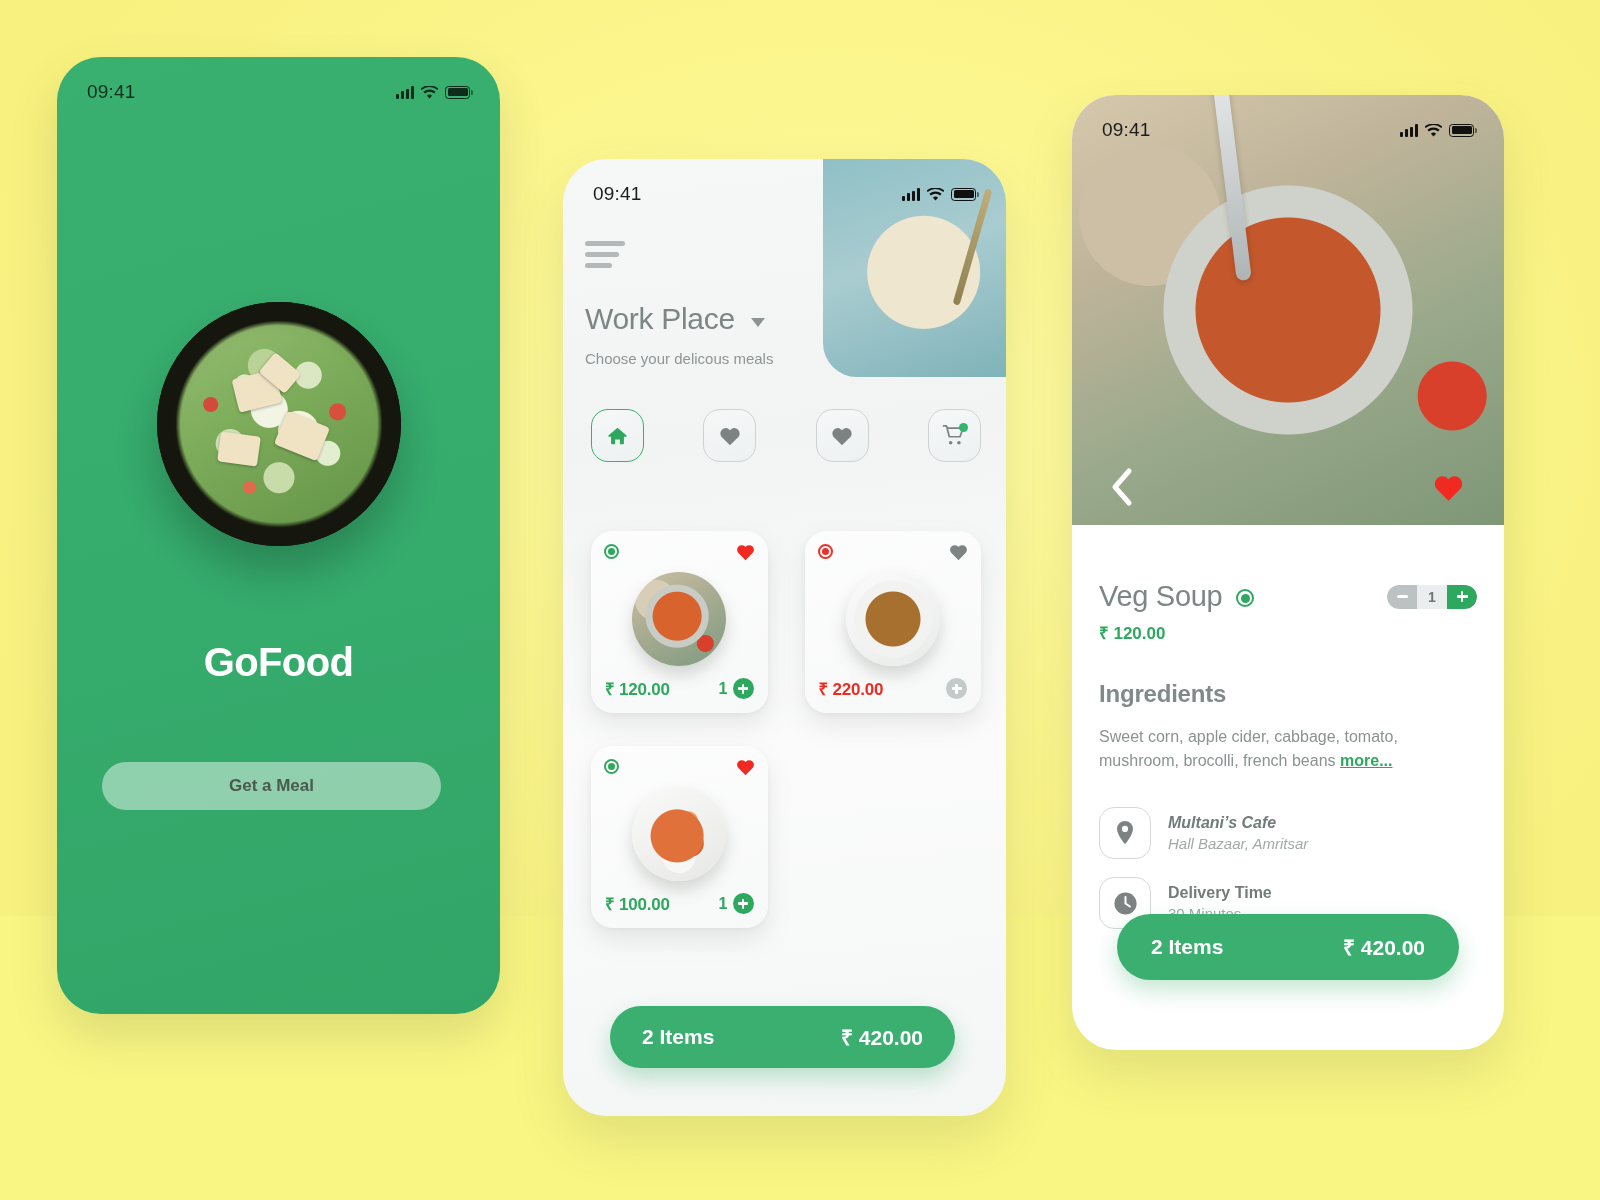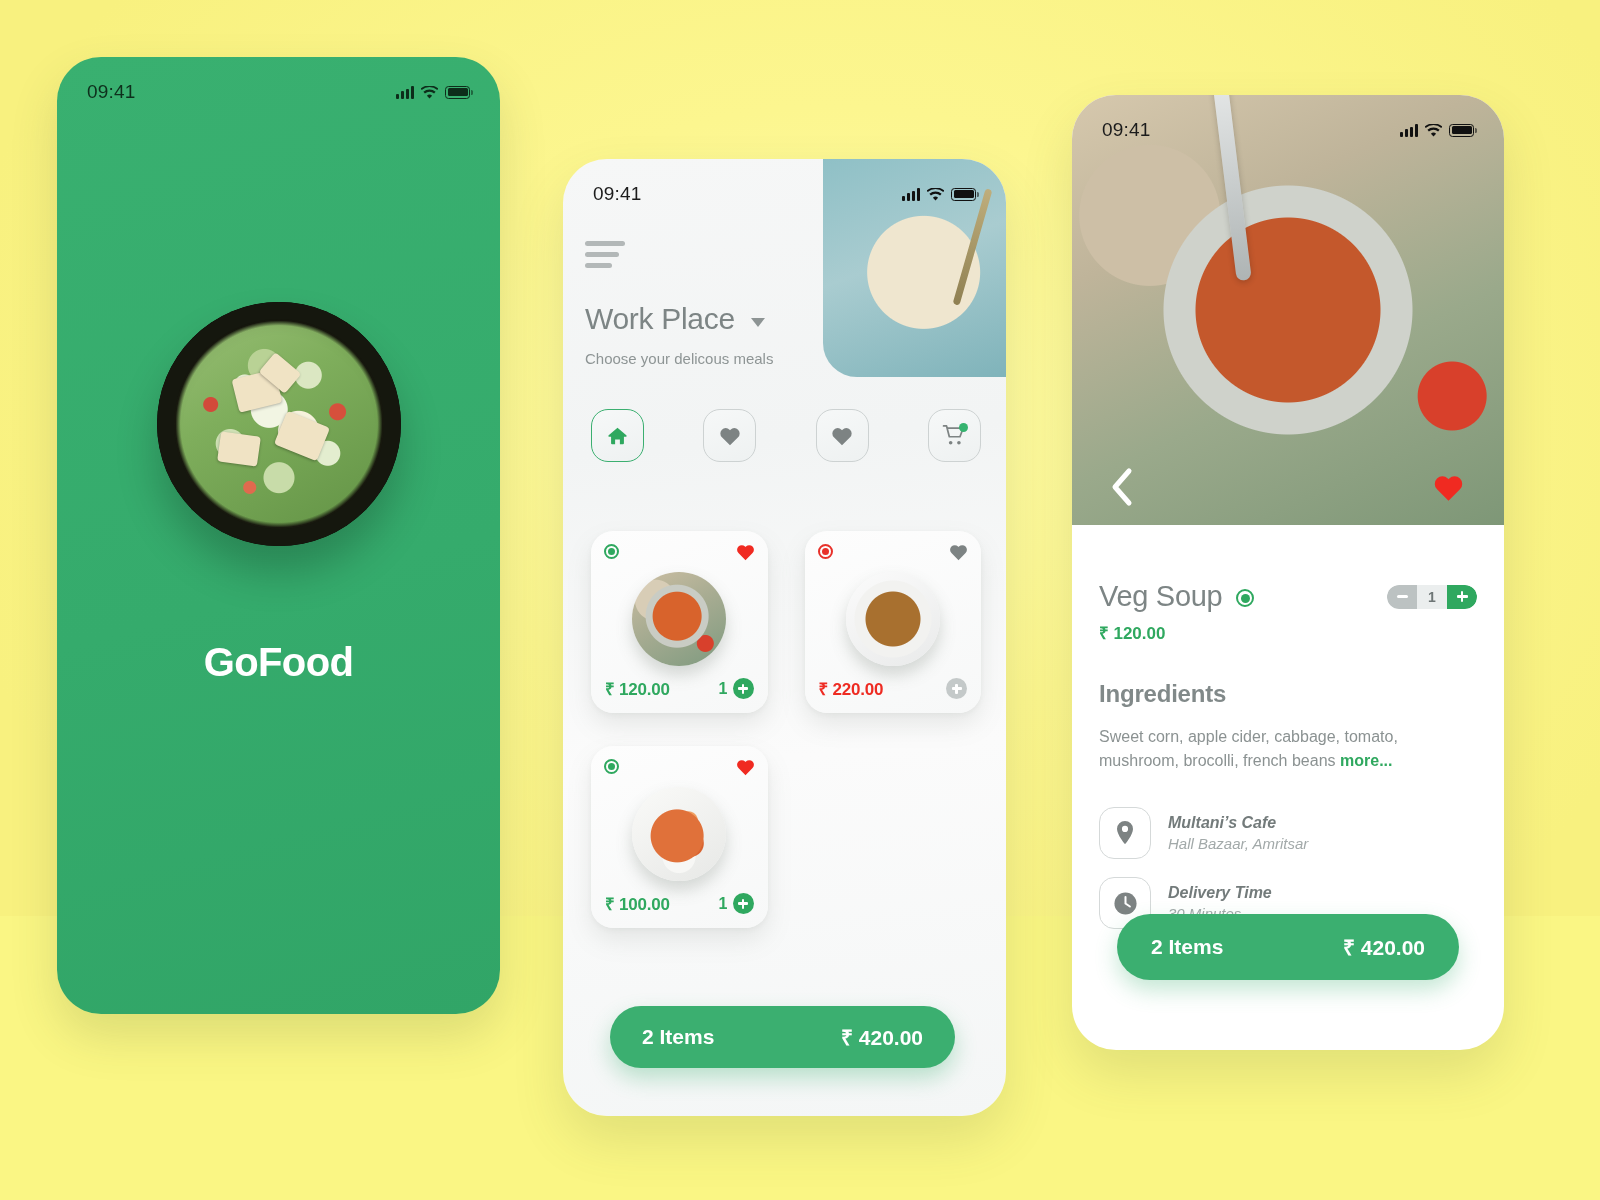--- a/index.html
+++ b/index.html
@@ -535,31 +535,31 @@
     letter-spacing: -.2px;
   }
   .ingr {
     position: absolute;
     left: 27px; right: 36px; top: 200px;
     font-size: 16px;
     line-height: 1.52;
     color: #8b9292;
     font-weight: 500;
   }
-  .ingr .more { color: #2FA85F; font-weight: 700; cursor: pointer; }
+  .ingr .more { color: #2FA85F; font-weight: 700; cursor: pointer; text-decoration: underline; }
 
   .info-row {
     position: absolute;
     left: 27px;
     display: flex;
     align-items: center;
     gap: 17px;
   }
   .info-row.r1 { top: 282px; font-style: italic; }
-  .info-row.r2 { top: 352px; font-style: italic; }
+  .info-row.r2 { top: 352px; }
   .info-ico {
     width: 52px; height: 52px;
     border-radius: 15px;
     border: 1.4px solid #d5d9d9;
     display: flex; align-items: center; justify-content: center;
     background: #fff;
   }
   .info-t { font-size: 16px; font-weight: 700; color: #737b7b; line-height: 1.35; }
   .info-s { font-size: 15px; font-weight: 500; color: #a2a9a9; line-height: 1.35; }
 
@@ -610,20 +610,21 @@
 
     <div class="splash-inner">
       <div class="hero-dish">
         <div class="bowl"></div>
         <div class="chip" style="left:78px;top:72px;width:44px;height:34px;transform:rotate(-14deg)"></div>
         <div class="chip" style="left:122px;top:116px;width:46px;height:36px;transform:rotate(22deg)"></div>
         <div class="chip" style="left:62px;top:132px;width:40px;height:30px;transform:rotate(8deg)"></div>
         <div class="chip" style="left:106px;top:58px;width:34px;height:26px;transform:rotate(40deg)"></div>
       </div>
       <div class="brand">GoFood</div>
+      <button class="cta-btn">Get a Meal</button>
     </div>
   </div>
 
   <div class="phone" id="screen2">
 
     <div class="hdr-thumb">
       <div class="fork"></div>
     </div>
 
     <div class="statusbar">

